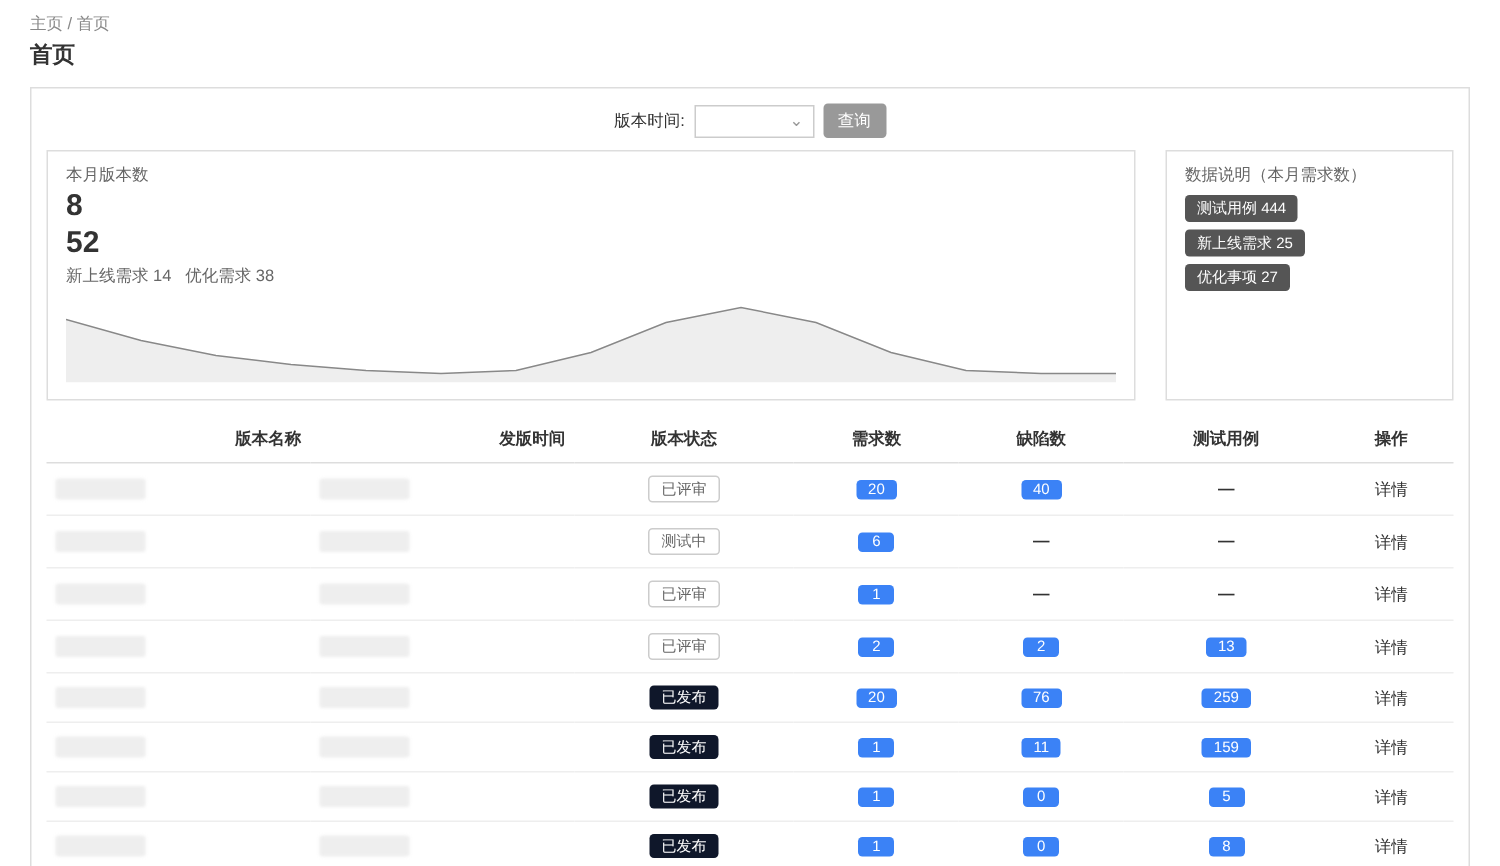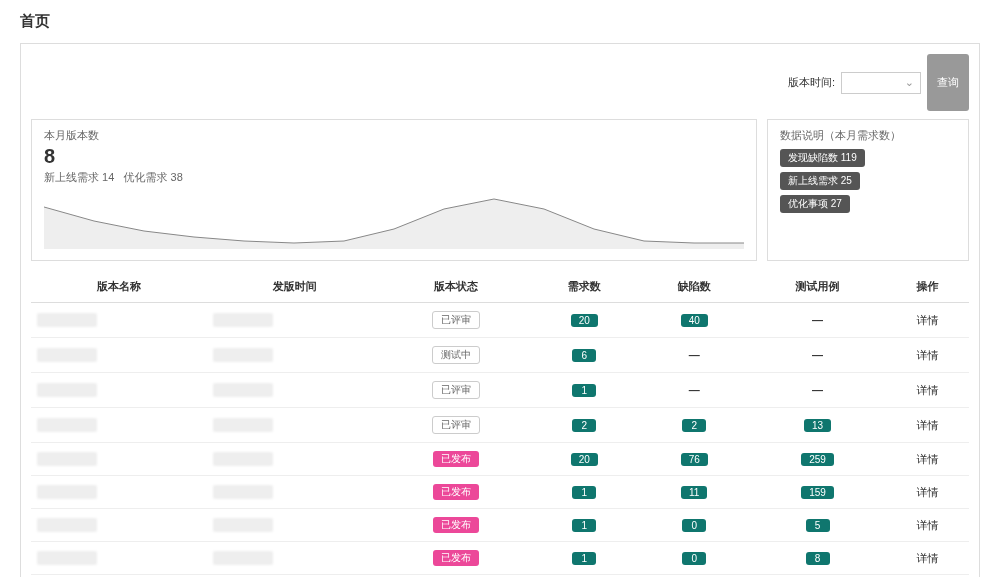--- a/index.html
+++ b/index.html
@@ -2,76 +2,81 @@
 <html><head>
 <meta charset="utf-8">
 <style>
   *{box-sizing:border-box;margin:0;padding:0}
   body{font-family:-apple-system,"Microsoft YaHei",sans-serif;font-size:12px;color:#333;background:#fff;width:1000px}
   .page{padding:8px 20px}
   .breadcrumb{font-size:11px;color:#888}
   .breadcrumb a{color:#888;text-decoration:none}
   .page-title{font-size:15px;font-weight:bold;margin:4px 0 12px 0}
   .panel{border:1px solid #ddd;padding:10px;position:relative}
-  .filter-bar{display:flex;justify-content:flex-end;align-items:center;gap:6px;margin-bottom:8px;font-size:11px}
+  .filter-bar{display:flex;justify-content:center;align-items:center;gap:6px;margin-bottom:8px;font-size:11px}
   .sel{width:80px;height:22px;border:1px solid #ccc;background:#fff;display:flex;align-items:center;justify-content:flex-end;padding:0 6px;color:#999}
-  .btn-query{background:#999;color:#fff;border:none;border-radius:3px;padding:21px 10px;cursor:pointer;font-size:11px}
-  .top-row{display:flex;gap:10px;margin-bottom:10px}
+  .btn-query{background:#999;color:#fff;border:none;border-radius:3px;padding:4px 10px;cursor:pointer;font-size:11px}
+  .top-row{display:flex;gap:20px;margin-bottom:10px}
   .stats-box{flex:1;border:1px solid #ddd;padding:8px 12px;position:relative}
   .stats-box .lbl{font-size:11px;color:#666}
   .stats-box .num{font-size:20px;font-weight:bold;margin:2px 0}
   .stats-box .sub{font-size:11px;color:#666;margin-top:0}
   .chart-area{height:60px;margin-top:4px}
   .info-box{width:220px;border:1px solid #ddd;padding:8px 12px}
   .info-box .title{font-size:11px;color:#666;margin-bottom:6px}
   .pill-dark{display:inline-block;background:#555;color:#fff;font-size:10px;padding:2px 8px;border-radius:3px;margin-bottom:5px}
   table{width:100%;border-collapse:collapse;font-size:11px}
-  th{text-align:center;font-weight:bold;padding:8px 6px;border-bottom:1px solid #ddd;color:#333}
+  th{text-align:right;font-weight:bold;padding:8px 6px;border-bottom:1px solid #ddd;color:#333}
   td{padding:8px 6px;border-bottom:1px solid #eee;vertical-align:middle}
   th:nth-child(3),td:nth-child(3),th:nth-child(4),td:nth-child(4),th:nth-child(5),td:nth-child(5),th:nth-child(6),td:nth-child(6),th:nth-child(7),td:nth-child(7){text-align:center}
   .blur{display:inline-block;background:#eee;color:transparent;border-radius:2px;filter:blur(1px);min-width:60px;height:14px}
   .tag-light{display:inline-block;border:1px solid #ccc;color:#666;font-size:10px;padding:1px 8px;border-radius:3px}
-  .tag-dark{display:inline-block;background:#ec4899;color:#fff;font-size:10px;padding:1px 8px;border-radius:3px}
-  .count-badge{display:inline-block;background:#0f766e;color:#fff;font-size:10px;padding:1px 8px;border-radius:3px;min-width:24px;text-align:center}
+  .tag-dark{display:inline-block;background:#0f172a;color:#fff;font-size:10px;padding:1px 8px;border-radius:3px}
+  .count-badge{display:inline-block;background:#3b82f6;color:#fff;font-size:10px;padding:1px 8px;border-radius:3px;min-width:24px;text-align:center}
   .dash{color:#333;font-weight:bold}
   .action-link{color:#333;cursor:pointer}
 </style>
 </head>
 <body>
 
 <div class="page">
+  <div class="breadcrumb">
+    <a>主页</a> /
+    <span>首页</span>
+  </div>
   <div class="page-title">首页</div>
 
   <div class="panel">
 
     <div class="filter-bar">
       <span>版本时间:</span>
       <div class="sel">
         <span>⌄</span>
       </div>
       <button class="btn-query">查询</button>
     </div>
 
     <div class="top-row">
       <div class="stats-box">
         <div class="lbl">本月版本数</div>
         <div class="num">8</div>
+        <div class="num">52</div>
         <div class="sub">
           <span>新上线需求 14</span>&nbsp;&nbsp;
           <span>优化需求 38</span>
         </div>
         <svg class="chart-area" viewBox="0 0 700 60" preserveAspectRatio="none">
           <path id="chart-fill" fill="#eee" stroke="none" d="M0,60 L0,18 L50,32 L100,42 L150,48 L200,52 L250,54 L300,52 L350,40 L400,20 L450,10 L500,20 L550,40 L600,52 L650,54 L700,54  L700,60 Z"></path>
           <path id="chart-line" fill="none" stroke="#888" stroke-width="1" d="M0,18 L50,32 L100,42 L150,48 L200,52 L250,54 L300,52 L350,40 L400,20 L450,10 L500,20 L550,40 L600,52 L650,54 L700,54 "></path>
         </svg>
       </div>
       <div class="info-box">
         <div class="title">数据说明（本月需求数）</div>
         <div id="pills">
-            <div><span class="pill-dark">发现缺陷数 119</span></div>
+            <div><span class="pill-dark">测试用例 444</span></div>
             <div><span class="pill-dark">新上线需求 25</span></div>
             <div><span class="pill-dark">优化事项 27</span></div>
           </div>
       </div>
     </div>
 
     <table>
       <thead>
           <tr id="thead-row">
             <th>版本名称</th>

